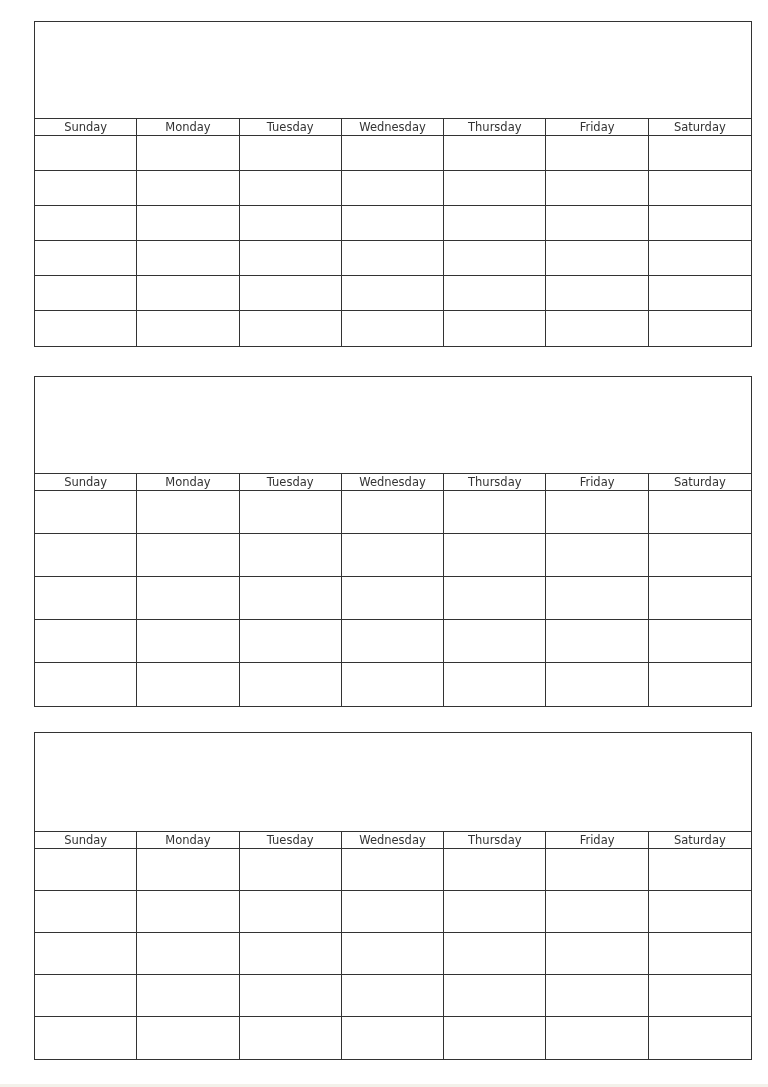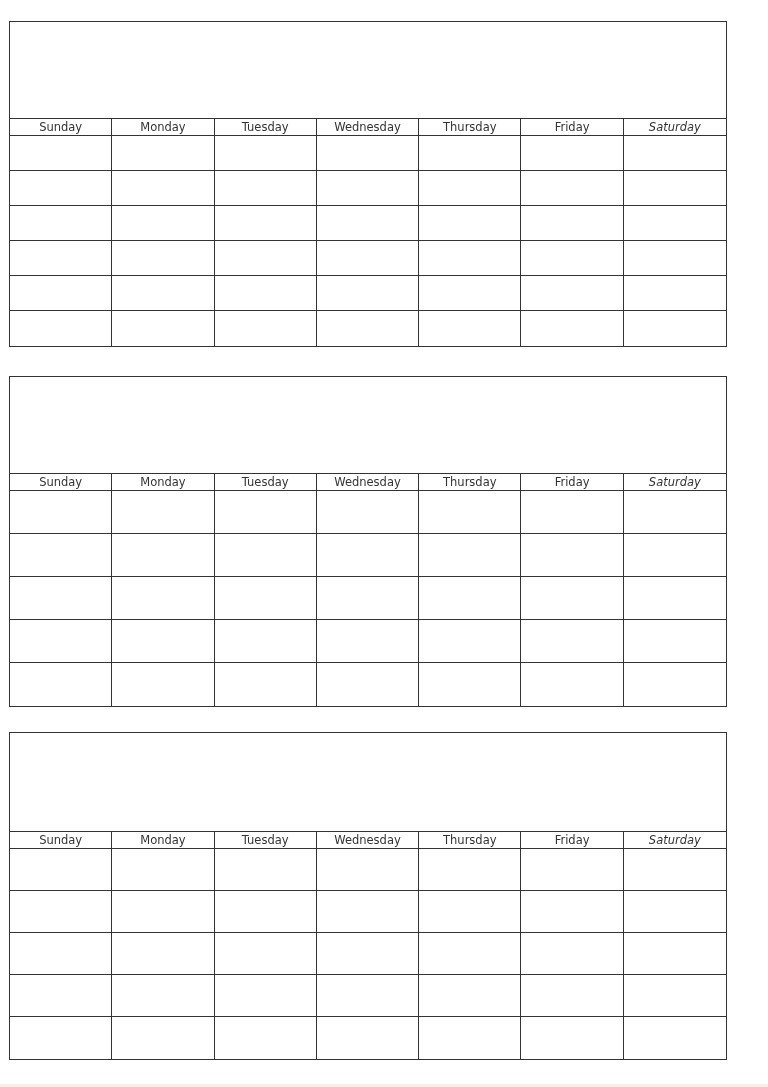--- a/index.html
+++ b/index.html
@@ -1,21 +1,21 @@
 <!DOCTYPE html>
 <html><head>
   <meta charset="utf-8">
   <style>
     html, body { margin: 0; padding: 0; background: #ffffff; }
     body { width: 768px; height: 1087px; position: relative; overflow: hidden; font-family: "DejaVu Sans", sans-serif; }
-    .cal { position: absolute; left: 9px; width: 718px; border: 1px solid #333; box-sizing: border-box; background: #fff; }
+    .cal { position: absolute; left: 34px; width: 718px; border: 1px solid #333; box-sizing: border-box; background: #fff; }
     .title-area { border-bottom: 1px solid #333; box-sizing: border-box; }
     .hdr { display: grid; grid-template-columns: repeat(7, 1fr); border-bottom: 1px solid #333; box-sizing: border-box; }
     .hdr div { font-size: 11.5px; color: #333; text-align: center; border-right: 1px solid #333; box-sizing: border-box; line-height: 16px; }
-    .hdr div:last-child { border-right: none; font-style: italic; }
+    .hdr div:last-child { border-right: none; }
     .grid { display: grid; grid-template-columns: repeat(7, 1fr); }
     .grid div { border-right: 1px solid #333; border-bottom: 1px solid #333; box-sizing: border-box; }
     .grid div:nth-child(7n) { border-right: none; }
     .grid div.lastrow { border-bottom: none; }
     .footer-strip { position: absolute; left: 0; top: 1084px; width: 768px; height: 3px; background: #f3f1ea; }
   </style>
 </head>
 <body>
 
 <div id="root">

